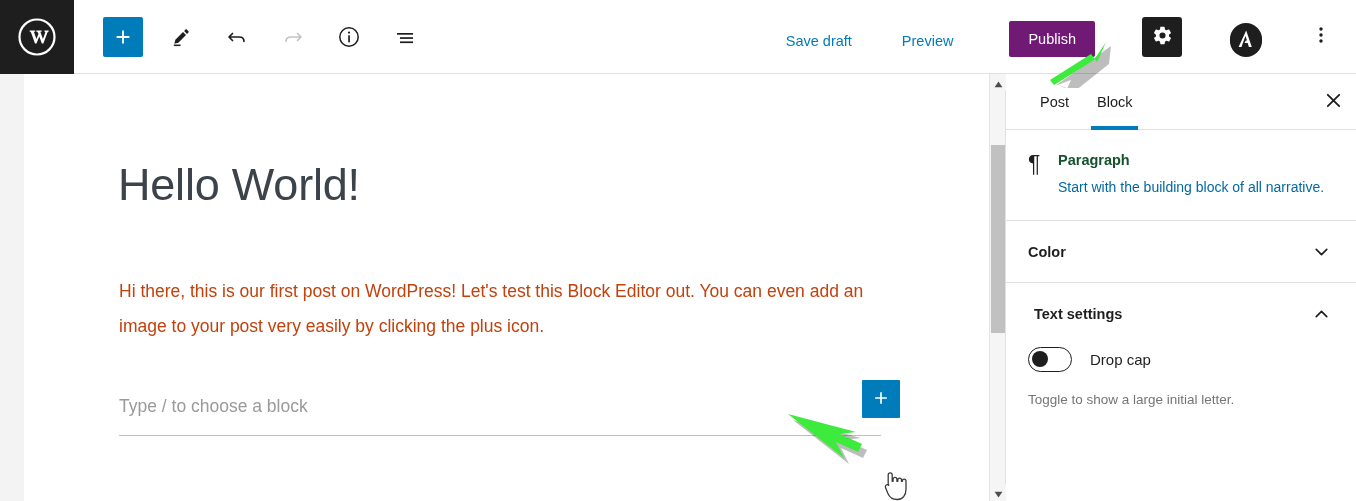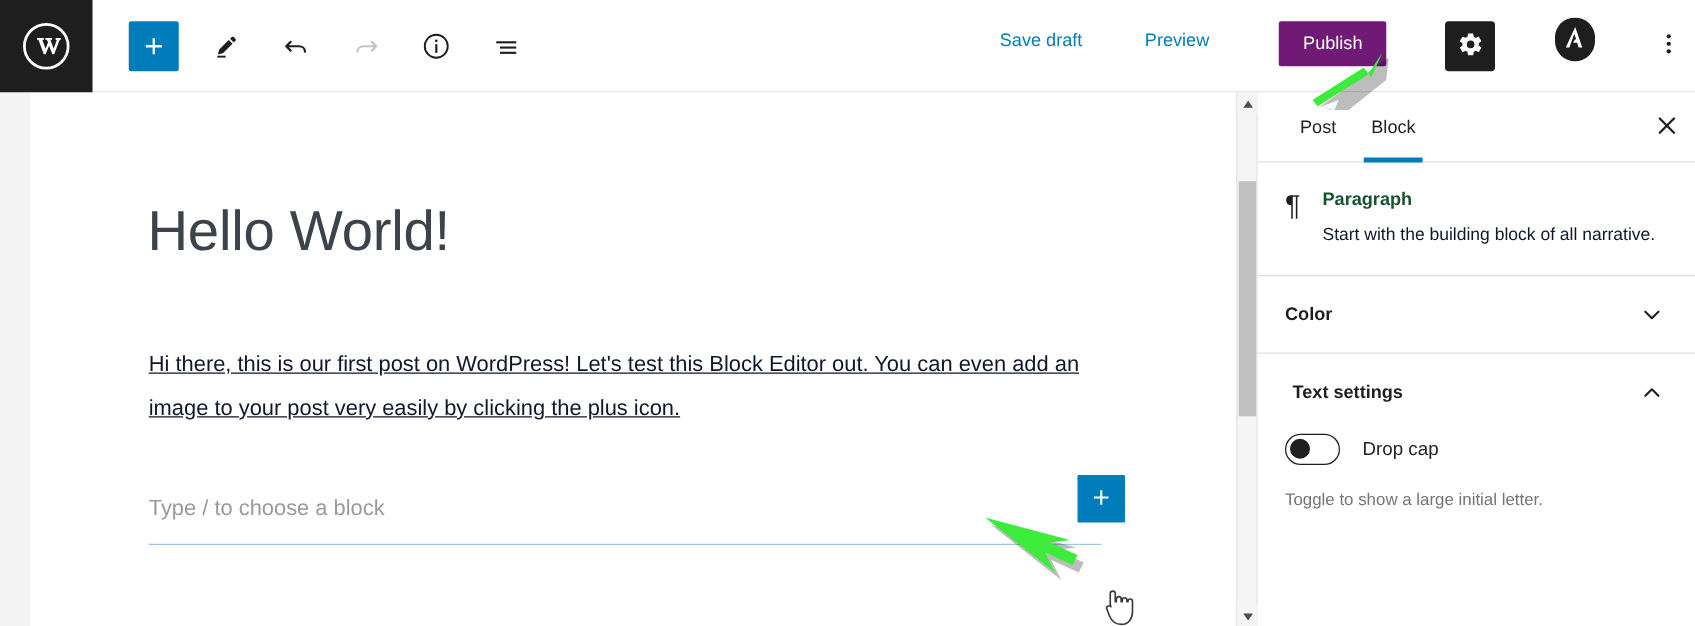--- a/index.html
+++ b/index.html
@@ -35,22 +35,22 @@
     margin-right: 16px; padding: 0;
   }
   .tool-btn.primary-add {
     background: #007cba;
     border-radius: 2px;
     margin-right: 18px;
   }
   .tool-btn svg { display: block; }
 
   .topbar-right {
-    margin-left: auto; display: flex; align-items: flex-start;
-    padding-right: 4px;
+    margin-left: auto; display: flex; align-items: flex-end;
+    padding-right: 18px;
     gap: 30px;
   }
   .text-btn {
     background: transparent; border: none; cursor: pointer;
     color: #007cba; font-size: 14.5px;
     font-family: "Liberation Sans", sans-serif;
     padding: 8px 10px; white-space: nowrap;
   }
   .publish-btn {
     background: #701a75; color: #ffffff;
@@ -96,23 +96,22 @@
     overflow: hidden;
   }
   .post-title {
     position: absolute; left: 94px; top: 88px;
     font-size: 45px; color: #3c434a; font-weight: 400;
     letter-spacing: -0.2px; line-height: 1;
   }
   .post-body {
     position: absolute; left: 95px; top: 200px;
     width: 745px;
-    font-size: 17.5px; color: #0f172a;
+    font-size: 17.5px; color: #c2410c;
     line-height: 35px;
-    text-decoration: underline;
   }
   .empty-block {
     position: absolute; left: 95px; top: 310px;
     width: 762px; height: 52px;
   }
   .empty-block-placeholder {
     font-size: 17.5px; color: #9a9a9a;
     line-height: 44px;
   }
   .empty-block-underline {
@@ -198,21 +197,21 @@
   .block-card-icon {
     width: 30px; flex: 0 0 auto; padding-top: 1px;
     font-size: 23px; color: #1e1e1e; line-height: 1;
   }
   .block-card-text { flex: 1 1 auto; }
   .block-card-title {
     font-size: 14.5px; font-weight: bold; color: #14532d;
     margin-bottom: 8px;
   }
   .block-card-desc {
-    font-size: 14px; color: #0f172a; line-height: 22px;
+    font-size: 14px; color: #0369a1; line-height: 22px;
   }
 
   .panel-header {
     height: 62px; padding: 0 24px 0 22px;
     display: flex; align-items: center;
     border-bottom: 1px solid #e0e0e0;
     cursor: pointer; background: transparent;
     width: 100%; font-family: "Liberation Sans", sans-serif;
     border-left: none; border-right: none; border-top: none;
   }

